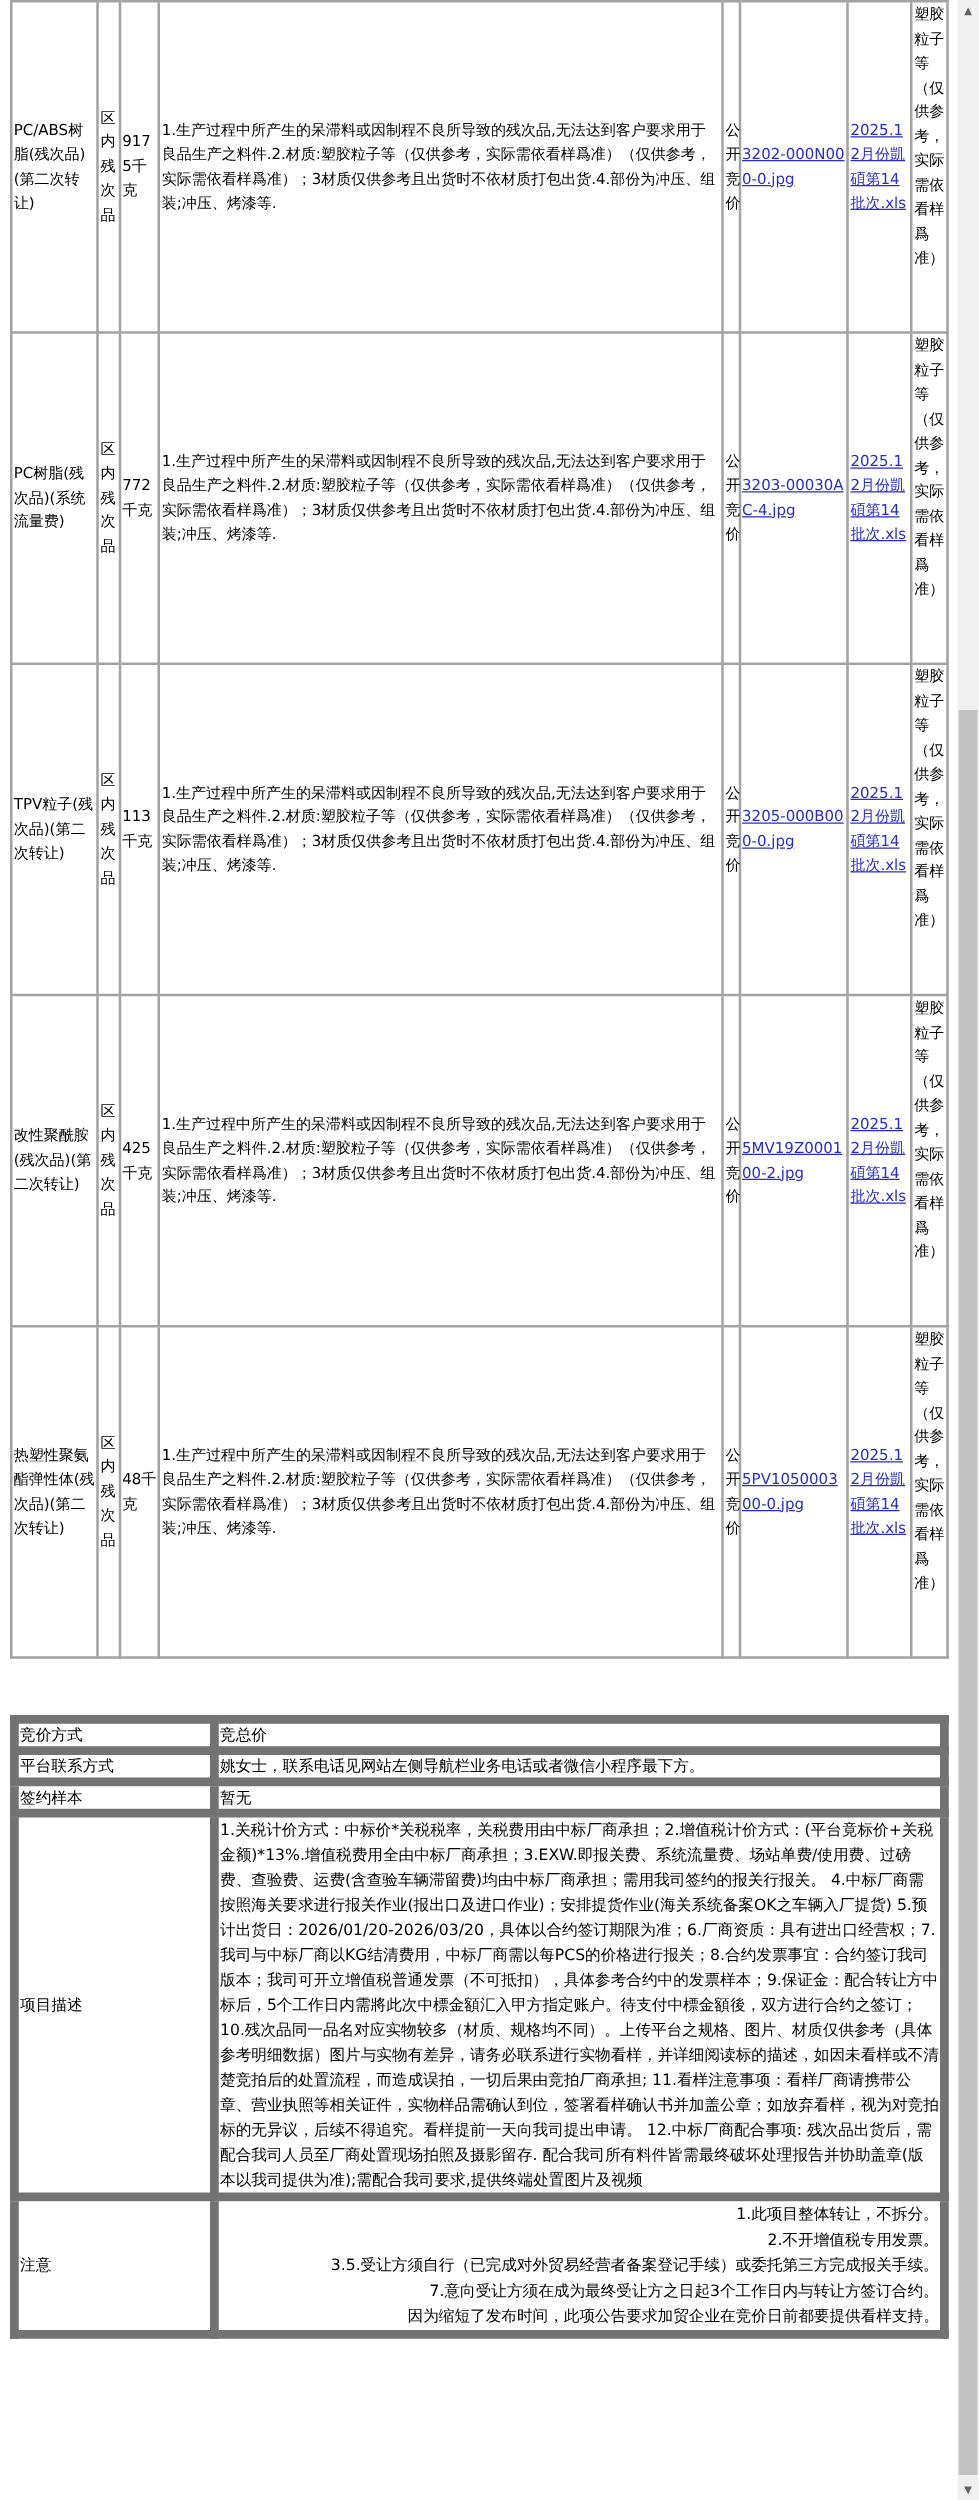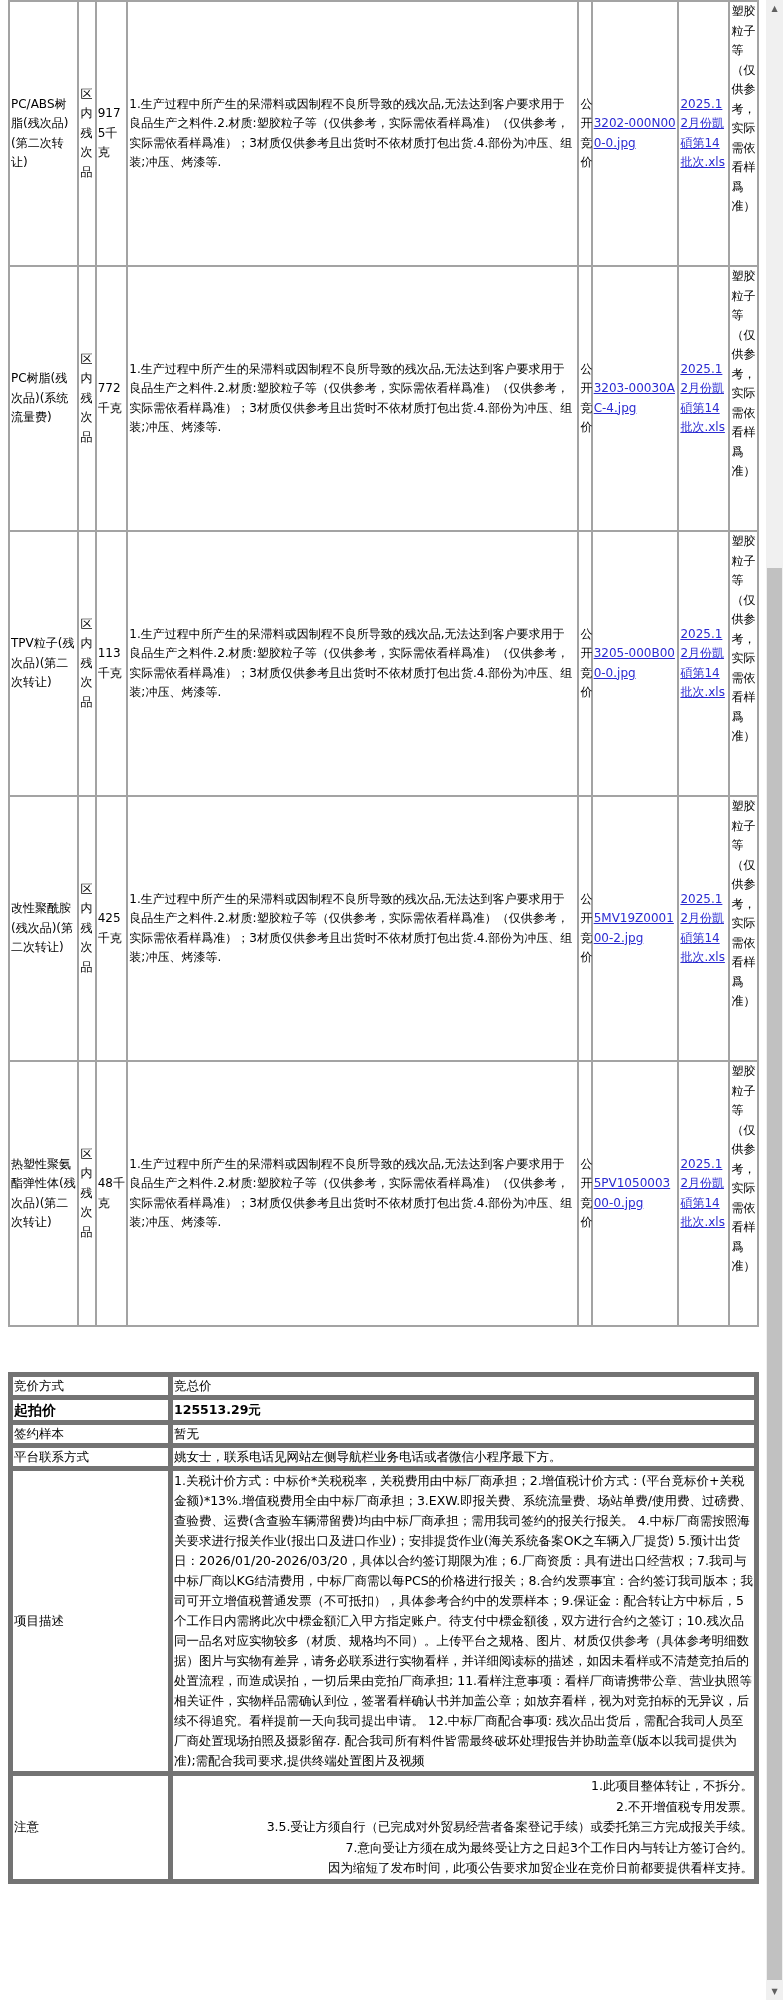--- a/index.html
+++ b/index.html
@@ -14,21 +14,21 @@
   .c-type { width:17px; }
   .c-qty { width:31px; }
   .c-desc { width:442px; }
   .c-mode { width:13px; }
   .c-img { width:85px; }
   .c-xls { width:50px; }
   .c-spec { width:28px; vertical-align:top !important; }
   .items a { color:#1a0dab; color:#2b2bd1; text-decoration:underline; font-size:12px; }
   .spec { line-height:19.5px; }
   .info { position:absolute; left:8px; top:1372px; width:751px; border:2px solid #000; table-layout:fixed; }
-  .info td { border:5px solid #737373; padding:0 1px; font-size:12.5px; line-height:18px; vertical-align:middle; }
+  .info td { border:7px solid #737373; padding:0 1px; font-size:12.5px; line-height:18px; vertical-align:middle; }
   .info .lbl { width:160px; }
   .info .desc { line-height:20px; font-size:12.5px; }
   .info .note { line-height:20.5px;text-align:right; }
   .bold { font-weight:bold; }
   .scrollbar { position:absolute; left:766px; top:0; width:17px; height:2000px; background:#f0f0f0; }
   .sb-up, .sb-down { position:absolute; left:0; width:17px; height:17px; font-size:8px; color:#606060; text-align:center; line-height:17px; }
   .sb-up { top:0; } .sb-down { bottom:0; }
   .sb-thumb { position:absolute; left:1px; width:15px; top:568px; height:1412px; background:#c1c1c1; }
 </style>
 </head>
@@ -114,30 +114,26 @@
     <colgroup>
         <col style="width:160px">
         <col>
       </colgroup>
     <tbody>
         <tr>
       <td class="lbl">竞价方式</td>
       <td>竞总价</td>
     </tr>
     <tr>
-      <td class="lbl bold" style="font-size:14px;line-height:20px">起拍价</td>
-      <td class="bold">125513.29元</td>
+      <td class="lbl">平台联系方式</td>
+      <td>姚女士，联系电话见网站左侧导航栏业务电话或者微信小程序最下方。</td>
     </tr>
     <tr>
       <td class="lbl">签约样本</td>
       <td>暂无</td>
-    </tr>
-    <tr>
-      <td class="lbl">平台联系方式</td>
-      <td>姚女士，联系电话见网站左侧导航栏业务电话或者微信小程序最下方。</td>
     </tr>
     <tr>
       <td class="lbl">项目描述</td>
       <td class="desc">1.关税计价方式：中标价*关税税率，关税费用由中标厂商承担；2.增值税计价方式：(平台竟标价+关税金额)*13%.增值税费用全由中标厂商承担；3.EXW.即报关费、系统流量费、场站单费/使用费、过磅费、查验费、运费(含查验车辆滞留费)均由中标厂商承担；需用我司签约的报关行报关。 4.中标厂商需按照海关要求进行报关作业(报出口及进口作业)；安排提货作业(海关系统备案OK之车辆入厂提货) 5.预计出货日：2026/01/20-2026/03/20，具体以合约签订期限为准；6.厂商资质：具有进出口经营权；7.我司与中标厂商以KG结清费用，中标厂商需以每PCS的价格进行报关；8.合约发票事宜：合约签订我司版本；我司可开立增值税普通发票（不可抵扣），具体参考合约中的发票样本；9.保证金：配合转让方中标后，5个工作日内需將此次中標金額汇入甲方指定账户。待支付中標金額後，双方进行合约之签订；10.残次品同一品名对应实物较多（材质、规格均不同）。上传平台之规格、图片、材质仅供参考（具体参考明细数据）图片与实物有差异，请务必联系进行实物看样，并详细阅读标的描述，如因未看样或不清楚竞拍后的处置流程，而造成误拍，一切后果由竞拍厂商承担; 11.看样注意事项：看样厂商请携带公章、营业执照等相关证件，实物样品需确认到位，签署看样确认书并加盖公章；如放弃看样，视为对竞拍标的无异议，后续不得追究。看样提前一天向我司提出申请。 12.中标厂商配合事项: 残次品出货后，需配合我司人员至厂商处置现场拍照及摄影留存. 配合我司所有料件皆需最终破坏处理报告并协助盖章(版本以我司提供为准);需配合我司要求,提供终端处置图片及视频</td>
     </tr>
     <tr>
       <td class="lbl">注意</td>
       <td class="note">
         <div>1.此项目整体转让，不拆分。</div>
         <div>2.不开增值税专用发票。</div>

